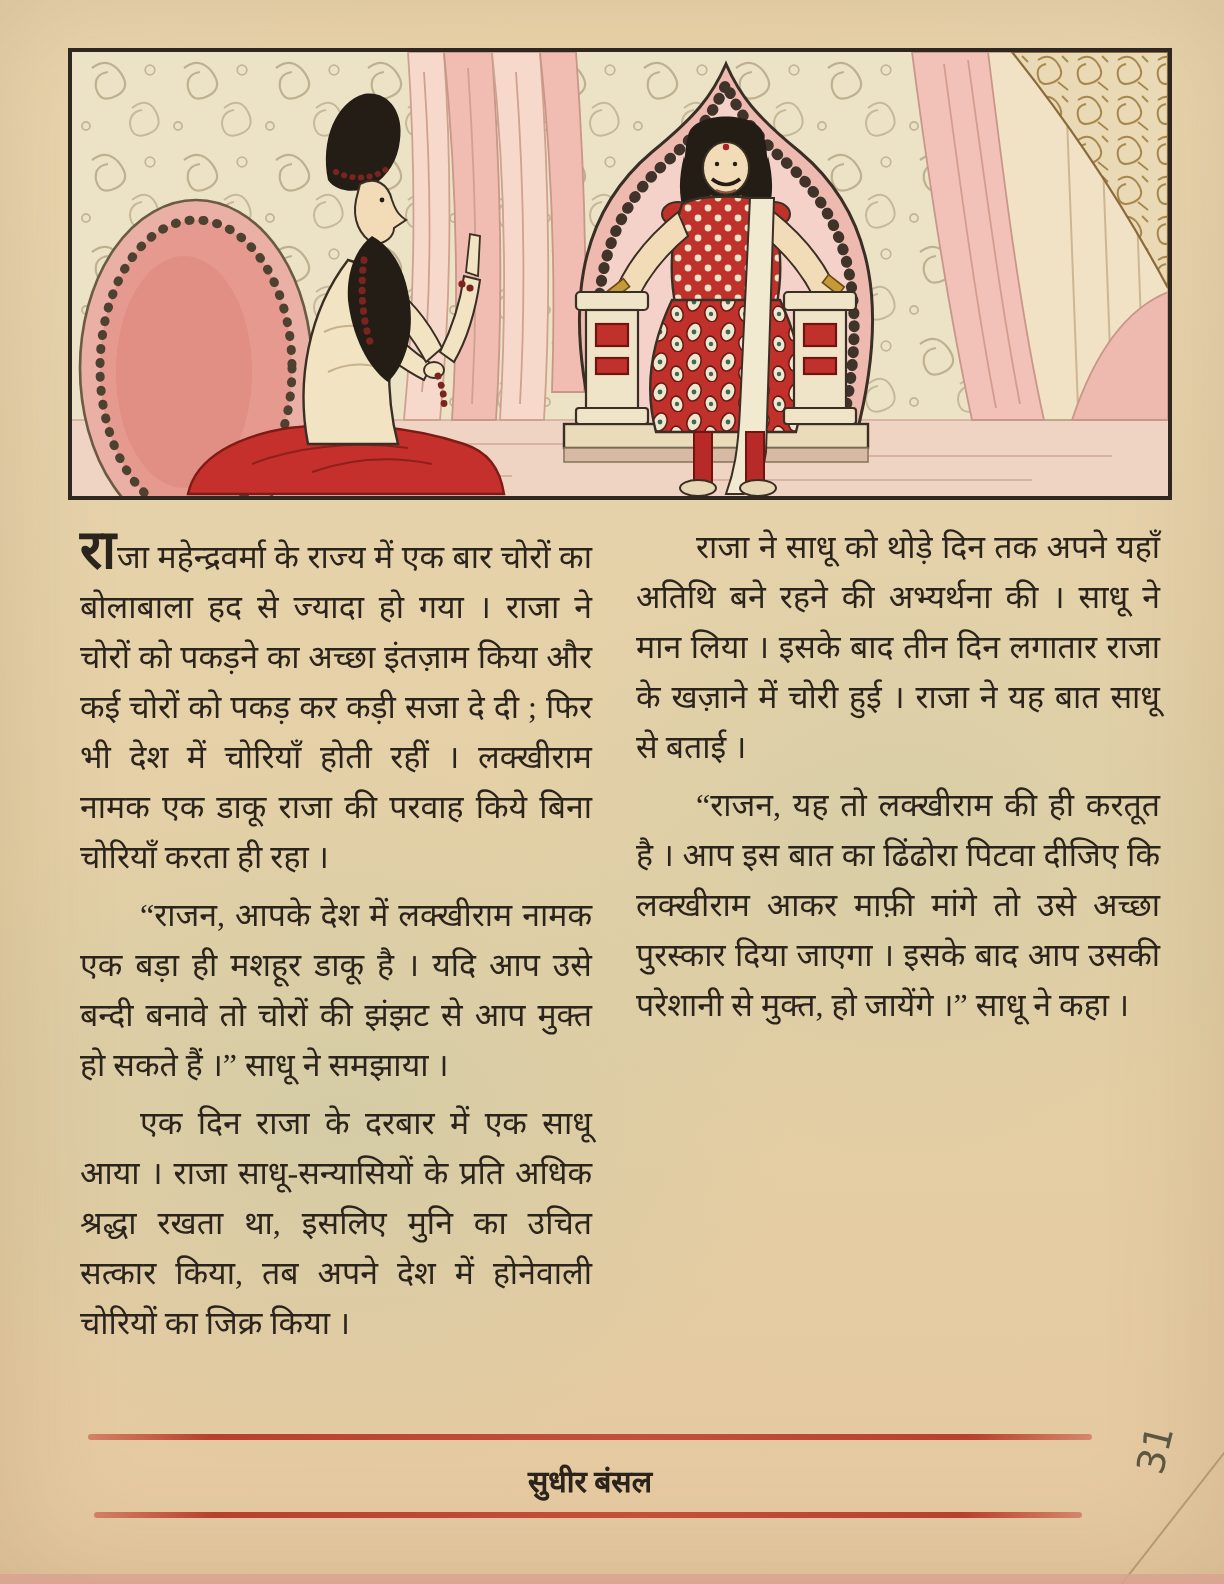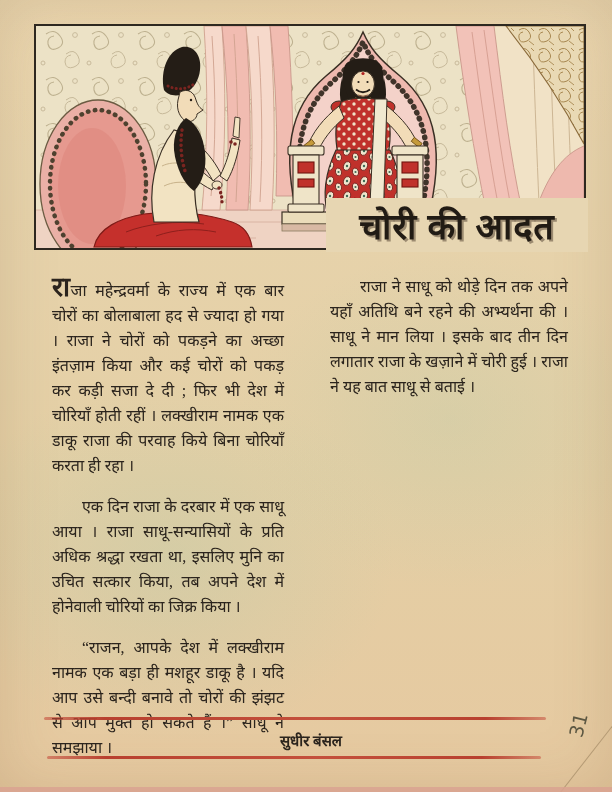--- a/index.html
+++ b/index.html
@@ -34,33 +34,33 @@
     margin:0;font-size:36px;font-weight:bold;letter-spacing:1px;
     color:#211b14;text-shadow:2px 2px 0 rgba(92,76,58,.55);
     font-family:"Liberation Serif","DejaVu Serif",serif;white-space:nowrap;
   }
 
   
   .col{
     position:absolute;top:258px;height:456px;
     font-size:16px;line-height:25px;text-align:justify;color:#2b241d;
   }
-  .col p{margin:16px;text-indent:30px;}
+  .col p{margin:4px;text-indent:30px;}
   .col p.p-first{text-indent:0;}
   .col-left{left:36px;width:264px;}
   .col-right{left:314px;width:270px;}
   .drop-cap{font-size:27px;font-weight:bold;line-height:1;letter-spacing:.5px;}
 
   
   .rule{position:absolute;height:3px;border-radius:2px;
     background:linear-gradient(90deg,rgba(196,72,56,.55),#b8402f 12%,#c4503c 55%,#b8402f 88%,rgba(196,72,56,.5));}
   .rule-top{left:44px;top:717px;width:502px;}
   .rule-bottom{left:47px;top:756px;width:494px;}
   .author{position:absolute;left:0;top:730px;width:590px;text-align:center;
-    font-weight:bold;font-size:15px;color:#2b241d;padding-left:16px;}
+    font-weight:bold;font-size:15px;color:#2b241d;}
   .page-num{position:absolute;left:566px;top:714px;transform:rotate(-76deg);
     font-size:19px;color:#5c5742;font-family:"DejaVu Sans",sans-serif;}
   .crease{position:absolute;left:544px;top:758px;width:86px;height:1px;
     background:#b49a74;transform:rotate(-52deg);}
 </style>
 </head>
 <body>
 
 <div class="page">
 
@@ -186,32 +186,30 @@
         <path d="M128,64 C124,44 132,25 146,21 C158,19 166,30 164,44 C163,54 158,62 150,67 C142,71 132,70 128,64 Z" fill="#241d16"></path>
         <path d="M132,60 C140,64 150,64 158,58" fill="none" stroke="#7a2420" stroke-width="3" stroke-dasharray="0.1,4.2" stroke-linecap="round"></path>
         <path d="M144,66 C152,62 158,66 160,74 C162,80 164,82 167,84 L161,88 C161,92 157,96 151,96 C144,92 140,84 142,74 Z" fill="#f2dcb8" stroke="#3a2f24" stroke-width="1"></path>
         <circle cx="155" cy="74" r="1.2" fill="#241d16"></circle>
         <path d="M150,92 C161,98 167,110 169,126 C171,143 166,157 158,165 C148,158 140,142 138,124 C137,110 142,98 150,92 Z" fill="#241d16"></path>
         <path d="M146,104 C144,118 145,134 150,148" fill="none" stroke="#7a2420" stroke-width="3.6" stroke-dasharray="0.1,5" stroke-linecap="round"></path>
       </g>
     </svg>
   </div>
 
-  <div class="title-block">
-    <h1>चोरी की आदत</h1>
-  </div>
 
   <div class="col col-left">
     <p class="p-first"><span class="drop-cap">रा</span><span>जा महेन्द्रवर्मा के राज्य में एक बार चोरों का बोलाबाला हद से ज्यादा हो गया ।  राजा ने चोरों को पकड़ने का अच्छा इंतज़ाम किया और कई चोरों को पकड़ कर कड़ी सजा दे दी ;  फिर भी देश में चोरियाँ होती रहीं ।  लक्खीराम नामक एक डाकू राजा की परवाह किये बिना चोरियाँ करता ही रहा ।</span></p>
+    <p>“राजन, आपके देश में लक्खीराम नामक एक बड़ा ही मशहूर डाकू है ।  यदि आप उसे बन्दी बनावे तो चोरों की झंझट से आप मुक्त हो सकते हैं ।”  साधू ने समझाया ।</p>
     <p>एक दिन राजा के दरबार में एक साधू आया ।  राजा साधू-सन्यासियों के प्रति अधिक श्रद्धा रखता था, इसलिए मुनि का उचित सत्कार किया, तब अपने देश में होनेवाली चोरियों का जिक्र किया ।</p>
-    <p>“राजन, आपके देश में लक्खीराम नामक एक बड़ा ही मशहूर डाकू है ।  यदि आप उसे बन्दी बनावे तो चोरों की झंझट से आप मुक्त हो सकते हैं ।”  साधू ने समझाया ।</p>
   </div>
 
   <div class="col col-right">
     <p class="p-first" style="text-indent:30px;">राजा ने साधू को थोड़े दिन तक अपने यहाँ अतिथि बने रहने की अभ्यर्थना की ।  साधू ने मान लिया ।  इसके बाद तीन दिन लगातार राजा के खज़ाने में चोरी हुई ।  राजा ने यह बात साधू से बताई ।</p>
+    <p>“राजन, यह तो लक्खीराम की ही करतूत है ।  आप इस बात का ढिंढोरा पिटवा दीजिए कि लक्खीराम आकर माफ़ी मांगे तो उसे अच्छा पुरस्कार दिया जाएगा ।  इसके बाद आप उसकी परेशानी से मुक्त, हो जायेंगे ।”  साधू ने कहा ।</p>
   </div>
 
   <div class="rule rule-top"></div>
   <div class="author">सुधीर बंसल</div>
   <div class="rule rule-bottom"></div>
 
   <div class="page-num">31</div>
   <div class="crease"></div>
   <div class="page-edge-bottom"></div>
 

